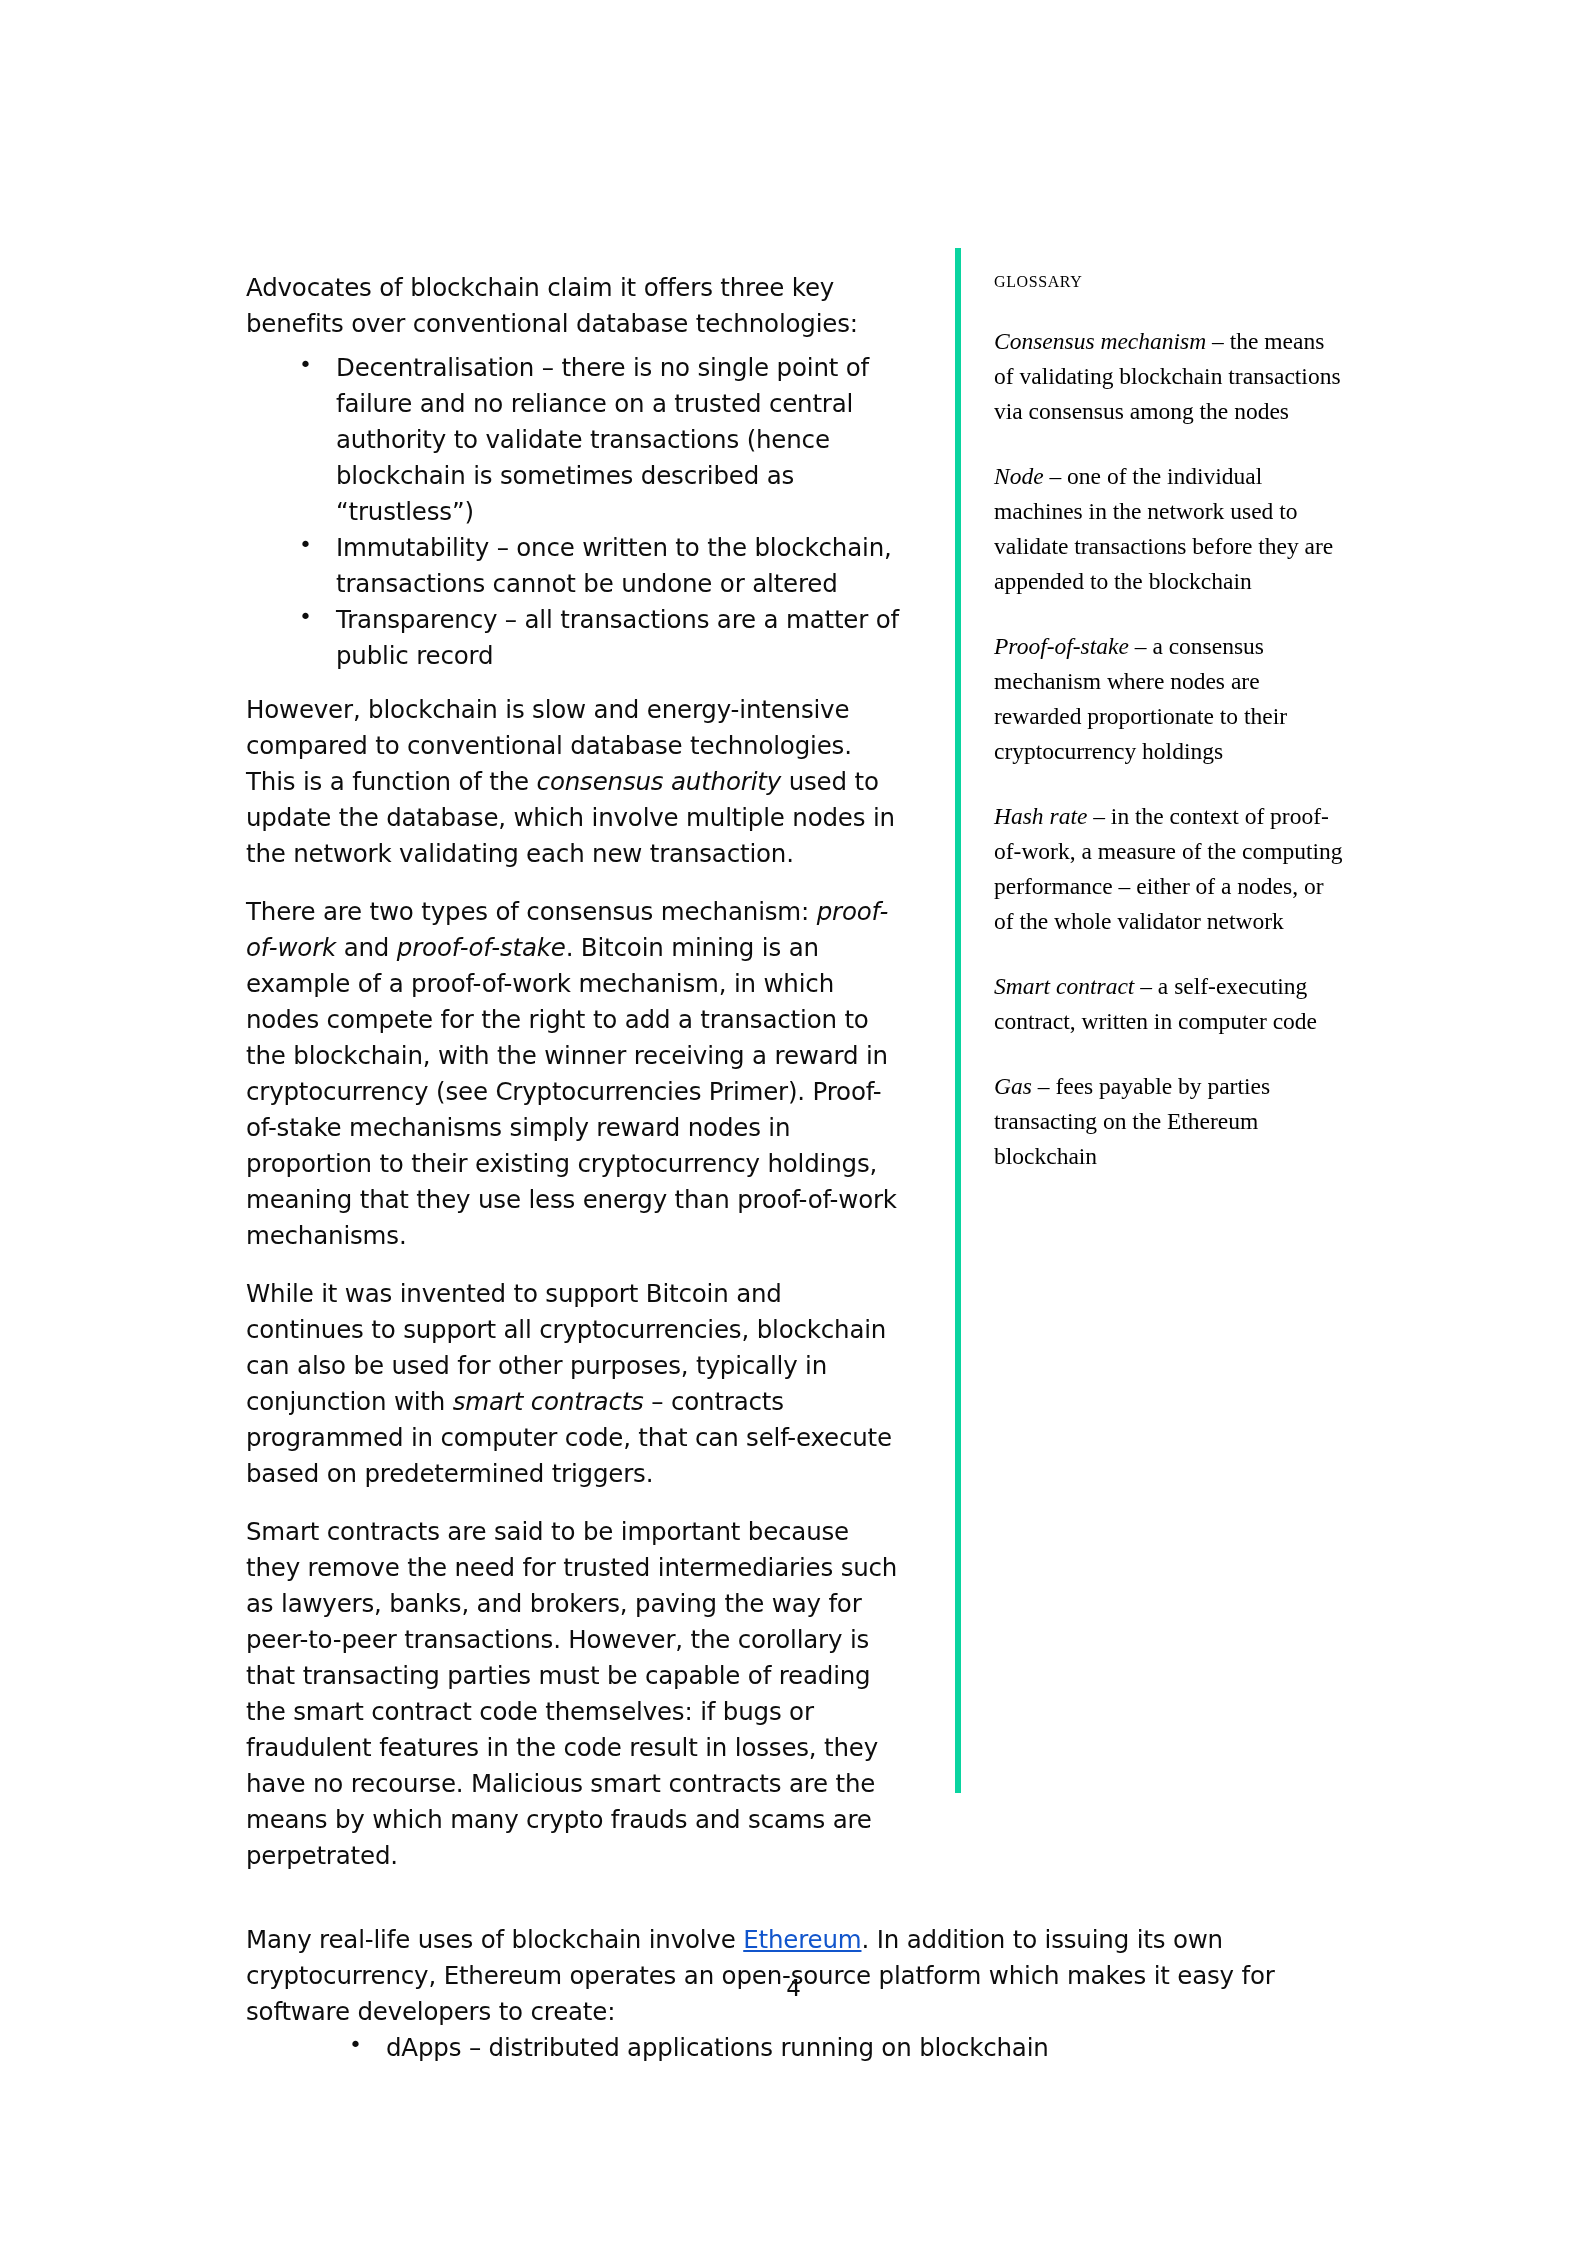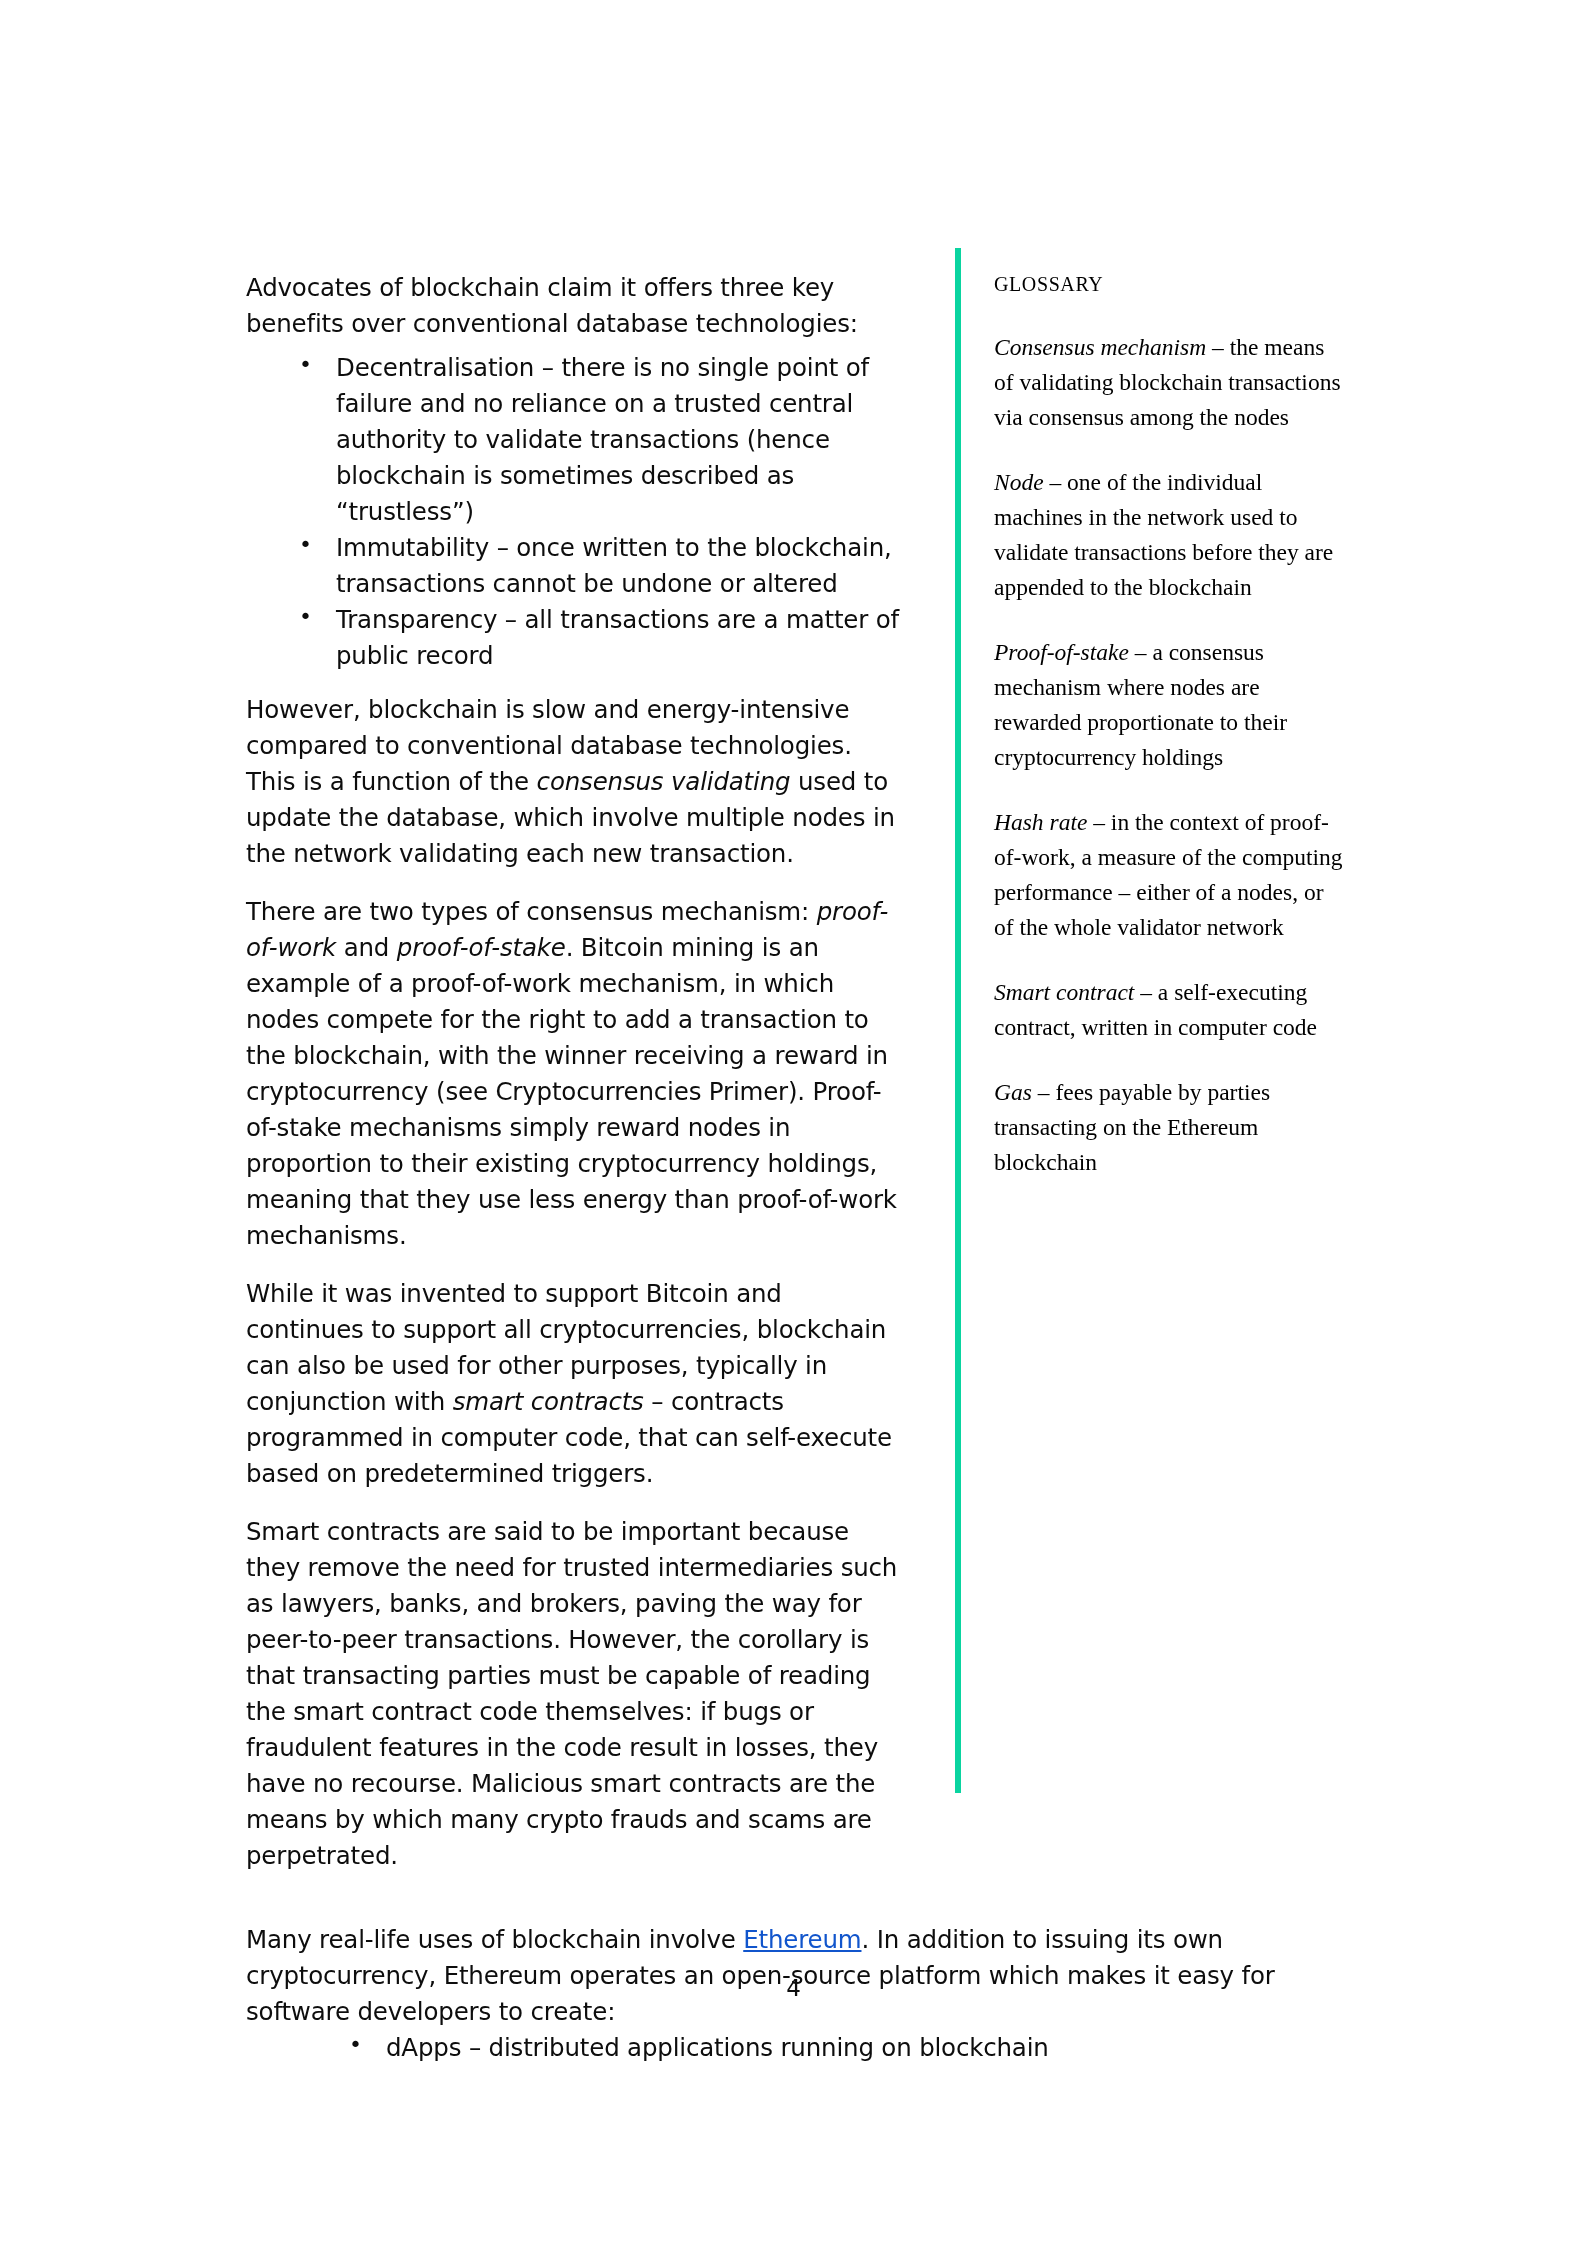--- a/index.html
+++ b/index.html
@@ -80,21 +80,21 @@
   ul.bullets li::before {
     content: "\2022";
     position: absolute;
     left: 53px;
     top: -1px;
     font-size: 22px;
     line-height: inherit;
   }
   .gloss-title {
     font-family: "Liberation Serif", "DejaVu Serif", serif;
-    font-size: 20px;
+    font-size: 16px;
     letter-spacing: 0.6px;
     margin: 0 0 30px 0;
   }
   .gloss-entry {
     margin: 0 0 30px 0;
   }
   .gloss-entry .term {
     font-style: italic;
   }
   .wide-block {
@@ -147,21 +147,21 @@
       <div class="col-main">
 
         <p class="body-para tight">Advocates of blockchain claim it offers three key benefits over conventional database technologies:</p>
 
         <ul class="bullets">
           <li>Decentralisation – there is no single point of failure and no reliance on a trusted central authority to validate transactions (hence blockchain is sometimes described as “trustless”)</li>
           <li>Immutability – once written to the blockchain, transactions cannot be undone or altered</li>
           <li>Transparency – all transactions are a matter of public record</li>
         </ul>
 
-        <p class="body-para"><span>However, blockchain is slow and energy-intensive compared to conventional database technologies. This is a function of the </span><em>consensus validating</em><span> used to update the database, which involve multiple nodes in the network validating each new transaction.</span></p>
+        <p class="body-para"><span>However, blockchain is slow and energy-intensive compared to conventional database technologies. This is a function of the </span><em>consensus authority</em><span> used to update the database, which involve multiple nodes in the network validating each new transaction.</span></p>
 
         <p class="body-para"><span>There are two types of consensus mechanism: </span><em>proof-of-work</em><span> and </span><em>proof-of-stake</em><span>. Bitcoin mining is an example of a proof-of-work mechanism, in which nodes compete for the right to add a transaction to the blockchain, with the winner receiving a reward in cryptocurrency (see Cryptocurrencies Primer). Proof-of-stake mechanisms simply reward nodes in proportion to their existing cryptocurrency holdings, meaning that they use less energy than proof-of-work mechanisms.</span></p>
 
         <p class="body-para"><span>While it was invented to support Bitcoin and continues to support all cryptocurrencies, blockchain can also be used for other purposes, typically in conjunction with </span><em>smart contracts</em><span> – contracts programmed in computer code, that can self-execute based on predetermined triggers.</span></p>
 
         <p class="body-para">Smart contracts are said to be important because they remove the need for trusted intermediaries such as lawyers, banks, and brokers, paving the way for peer-to-peer transactions. However, the corollary is that transacting parties must be capable of reading the smart contract code themselves: if bugs or fraudulent features in the code result in losses, they have no recourse. Malicious smart contracts are the means by which many crypto frauds and scams are perpetrated.</p>
 
       </div>
 
       <div class="col-glossary">

